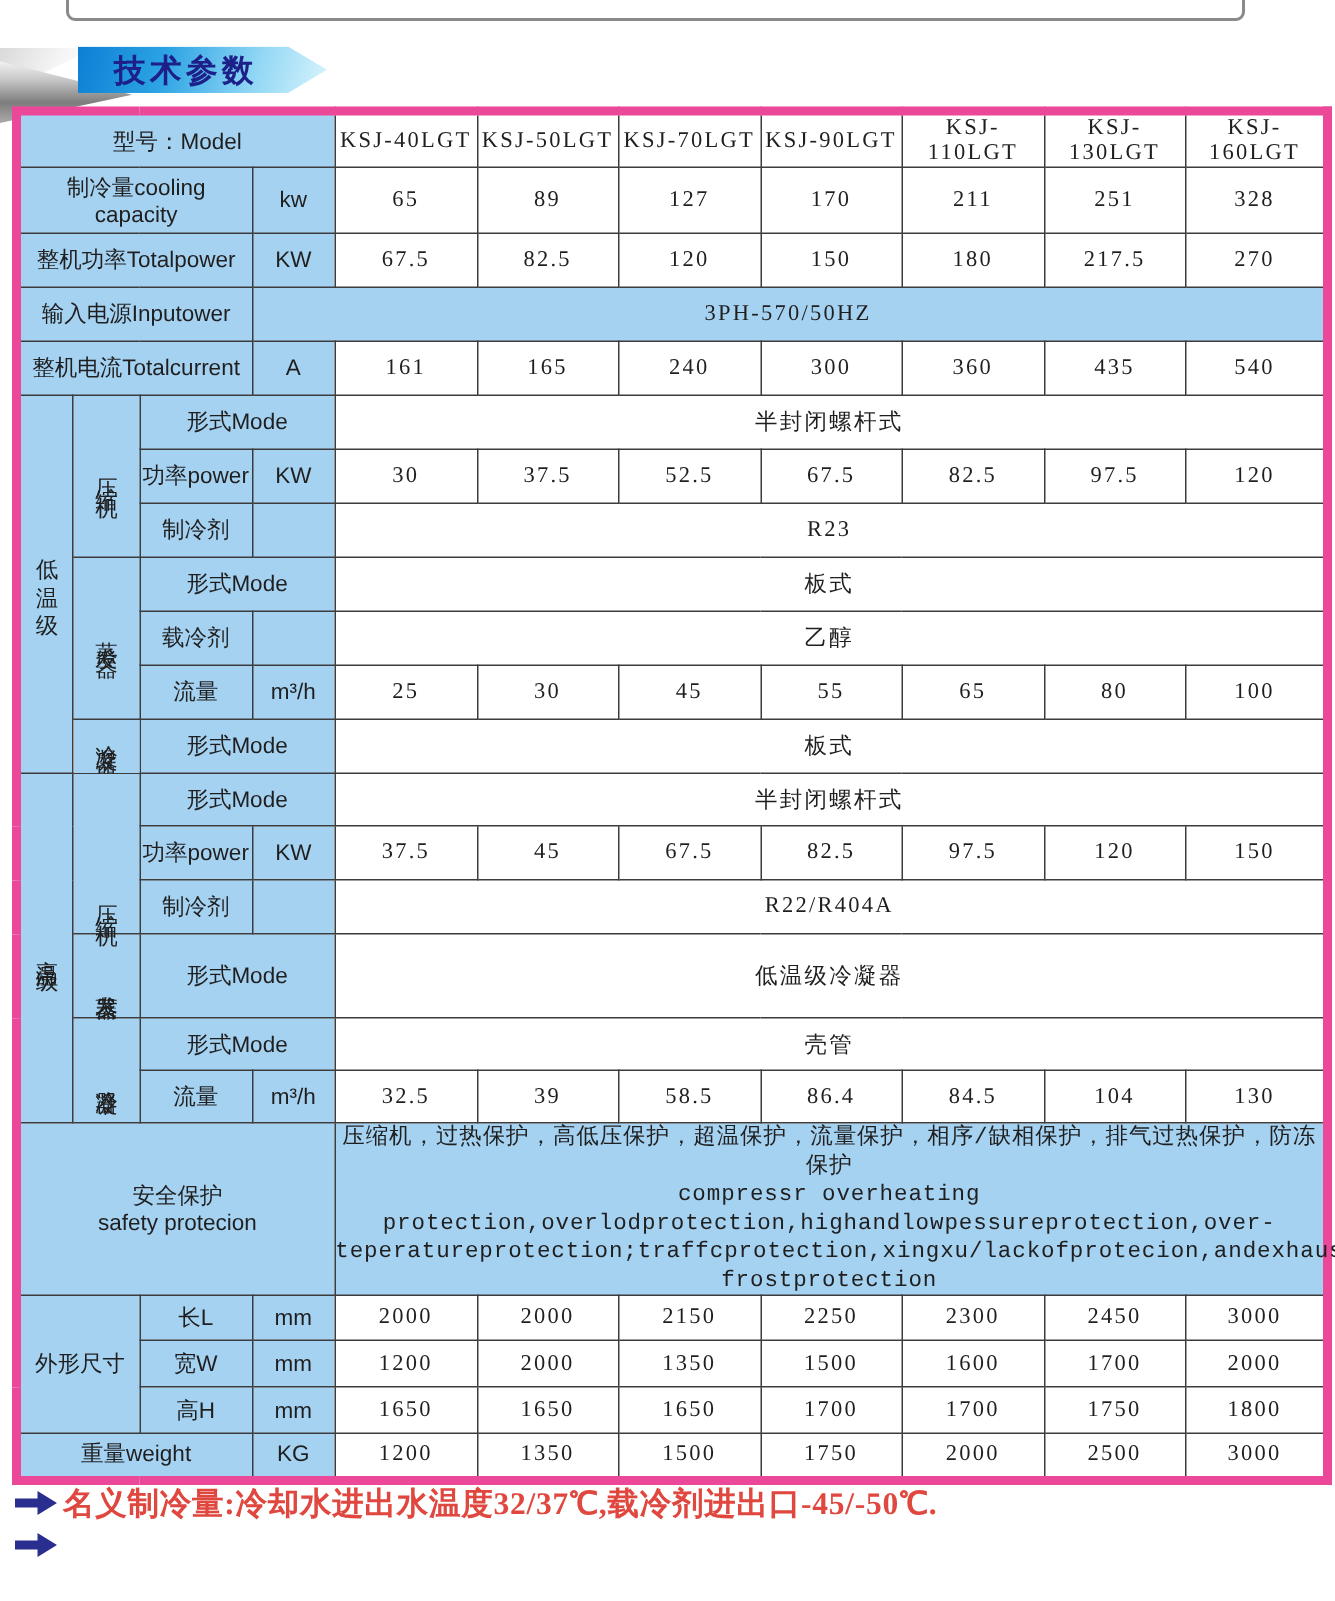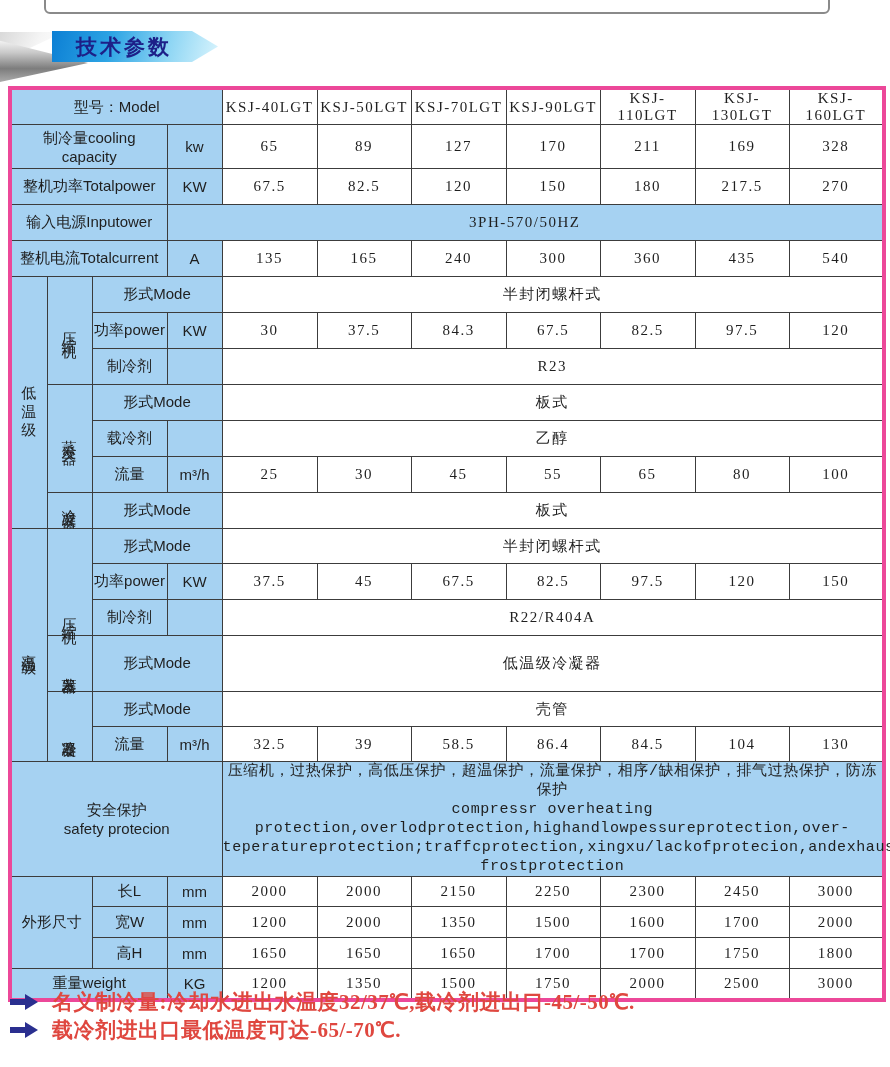--- a/index.html
+++ b/index.html
@@ -29,23 +29,23 @@
     background:linear-gradient(105deg,#0c7fd4 0%,#2da4e4 35%,#8fd6f4 70%,#d9f4fd 100%);
     clip-path:polygon(0 0,calc(100% - 26px) 0,100% 50%,calc(100% - 26px) 100%,0 100%);
     display:flex;align-items:center;justify-content:center;
   }
   .ribbon span{
     font-size:21px;font-weight:bold;color:#1d2088;letter-spacing:3px;
     margin-right:22px;
   }
   
   table.specs{
-    position:absolute;left:8px;top:86px;width:874px;
+    position:absolute;left:8px;top:71px;width:874px;
     border-collapse:collapse;table-layout:fixed;
-    border:4px solid #ec4899;
+    border:6px solid #ec4899;
   }
   table.specs td{
     border:1px solid #3c3c3c;text-align:center;vertical-align:middle;
     padding:0;font-size:15px;color:#1f1f1f;overflow:visible;
   }
   .lbl{background:#a6d2f2;}
   .val{
     background:#ffffff;color:#4c4c4c;letter-spacing:1.5px;
     font-family:"Liberation Serif", serif;
   }
@@ -67,21 +67,21 @@
     writing-mode:vertical-lr;text-orientation:upright;line-height:1;
     letter-spacing:3px;z-index:5;white-space:nowrap;
   }
   .safety-txt{
     font-size:13px;line-height:19px;letter-spacing:0.6px;
     padding:2px 6px;color:#1f1f1f;
     font-family:Liberation Mono, monospace;
   }
   
   .notes{position:absolute;left:10px;top:988px;width:870px;}
-  .note{display:flex;align-items:center;gap:12px;height:28px;}
+  .note{display:flex;align-items:center;gap:2px;height:28px;}
   .note span{
     color:#df473f;font-size:21px;font-weight:bold;letter-spacing:0.5px;
     font-family:"Liberation Serif", serif;white-space:nowrap;
   }
   .arr{fill:#2a2f8f;flex:0 0 auto;}
 </style>
 </head>
 <body>
 
 <div class="topbox"></div>
@@ -123,21 +123,21 @@
 
   <tr class="h44">
     <td class="lbl pre" colspan="3">制冷量cooling
 capacity</td>
     <td class="lbl unit">kw</td>
     <td class="val">65</td>
     <td class="val">89</td>
     <td class="val">127</td>
     <td class="val">170</td>
     <td class="val">211</td>
-    <td class="val">169</td>
+    <td class="val">251</td>
     <td class="val">328</td>
   </tr>
 
   <tr class="h36">
     <td class="lbl" colspan="3">整机功率Totalpower</td>
     <td class="lbl unit">KW</td>
     <td class="val">67.5</td>
     <td class="val">82.5</td>
     <td class="val">120</td>
     <td class="val">150</td>
@@ -147,42 +147,42 @@
   </tr>
 
   <tr class="h36">
     <td class="lbl" colspan="3">输入电源Inputower</td>
     <td class="lbl val-like" colspan="8" style="background:#a6d2f2;font-family:'Liberation Serif',serif;letter-spacing:1.5px;">3PH-570/50HZ</td>
   </tr>
 
   <tr class="h36">
     <td class="lbl" colspan="3">整机电流Totalcurrent</td>
     <td class="lbl unit">A</td>
-    <td class="val">135</td>
+    <td class="val">161</td>
     <td class="val">165</td>
     <td class="val">240</td>
     <td class="val">300</td>
     <td class="val">360</td>
     <td class="val">435</td>
     <td class="val">540</td>
   </tr>
 
   <tr class="h36">
     <td class="lbl" rowspan="7"><span class="vt ls18">低温级</span></td>
     <td class="lbl" rowspan="3"><span class="vt ls6">压缩机</span></td>
     <td class="lbl" colspan="2">形式Mode</td>
     <td class="val" colspan="7">半封闭螺杆式</td>
   </tr>
 
   <tr class="h36">
     <td class="lbl">功率power</td>
     <td class="lbl unit">KW</td>
     <td class="val">30</td>
     <td class="val">37.5</td>
-    <td class="val">84.3</td>
+    <td class="val">52.5</td>
     <td class="val">67.5</td>
     <td class="val">82.5</td>
     <td class="val">97.5</td>
     <td class="val">120</td>
   </tr>
 
   <tr class="h36">
     <td class="lbl">制冷剂</td>
     <td class="lbl"></td>
     <td class="val" colspan="7">R23</td>
@@ -331,15 +331,14 @@
   <div class="note">
     <svg class="arr" width="30" height="16" viewBox="0 0 30 16">
       <path d="M0 5 h15 v-5 l13 8 -13 8 v-5 h-15 z"></path>
     </svg>
     <span>名义制冷量:冷却水进出水温度32/37℃,载冷剂进出口-45/-50℃.</span>
   </div>
   <div class="note">
     <svg class="arr" width="30" height="16" viewBox="0 0 30 16">
       <path d="M0 5 h15 v-5 l13 8 -13 8 v-5 h-15 z"></path>
     </svg>
-    <span>载冷剂进出口最低温度可达-65/-70℃.</span>
   </div>
 </div>
 
 </body></html>

